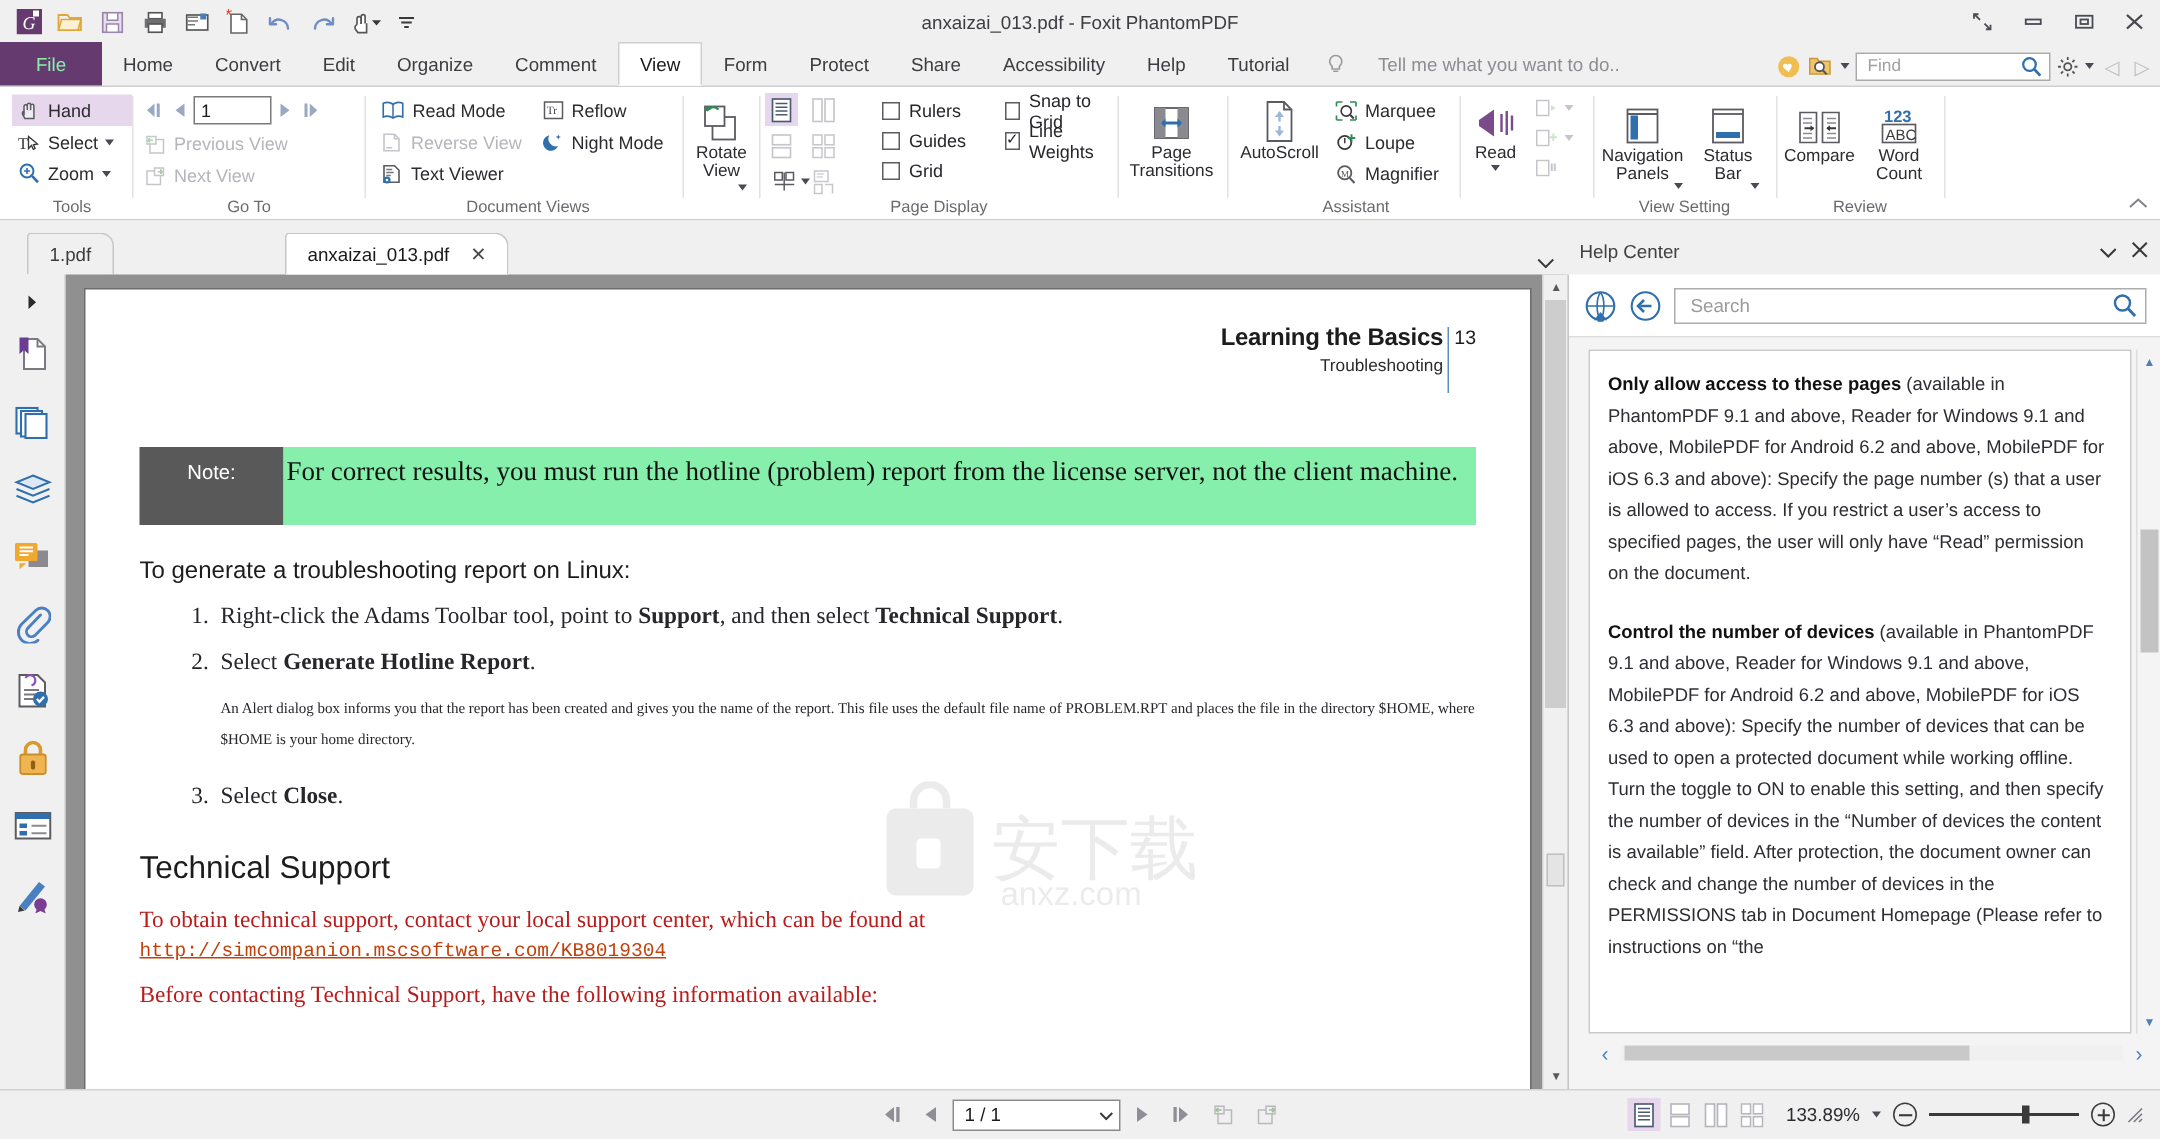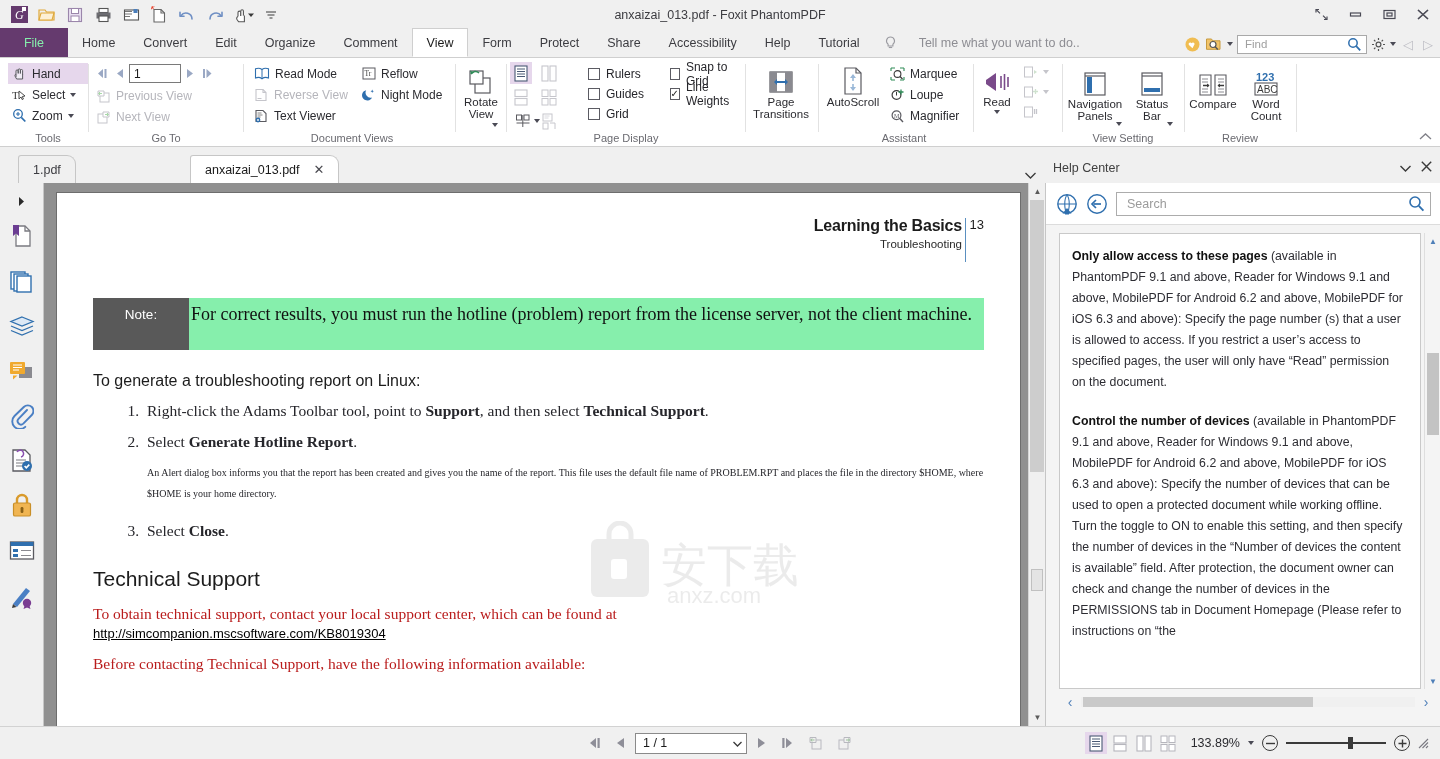--- a/index.html
+++ b/index.html
@@ -190,21 +190,21 @@
     margin-top: 22px;
   }
   ol.steps { margin: 10px 0 0 0; padding-left: 50px; font-size: 15.5px; line-height: 21px; }
   ol.steps > li { margin-bottom: 10px; padding-left: 4px; }
   ol.steps p.sub { margin: 10px 0 16px 0; font-size: 10px; line-height: 21px; }
   .h2 {
     font-family: "Liberation Sans", sans-serif; font-size: 21px; color: #1c1c1c;
     margin-top: 26px; font-weight: normal;
   }
   .bodyp { font-size: 15.5px; line-height: 21px; margin-top: 12px; color: #b91c1c; }
-  .link { color: #000000; font-family: Liberation Sans, sans-serif; font-size: 13px; display: block; margin-top: 2px; }
+  .link { color: #c2410c; font-family: Liberation Mono, monospace; font-size: 13px; display: block; margin-top: 2px; }
   .watermark {
     position: absolute; left: 532px; top: 328px; width: 290px; height: 86px;
     opacity: 0.22; pointer-events: none;
   }
 
   
   .vsb {
     position: absolute; right: 0; top: 0; width: 17px; height: 543px;
     background: #f0f0f0; border-left: 1px solid #d6d6d6;
   }

